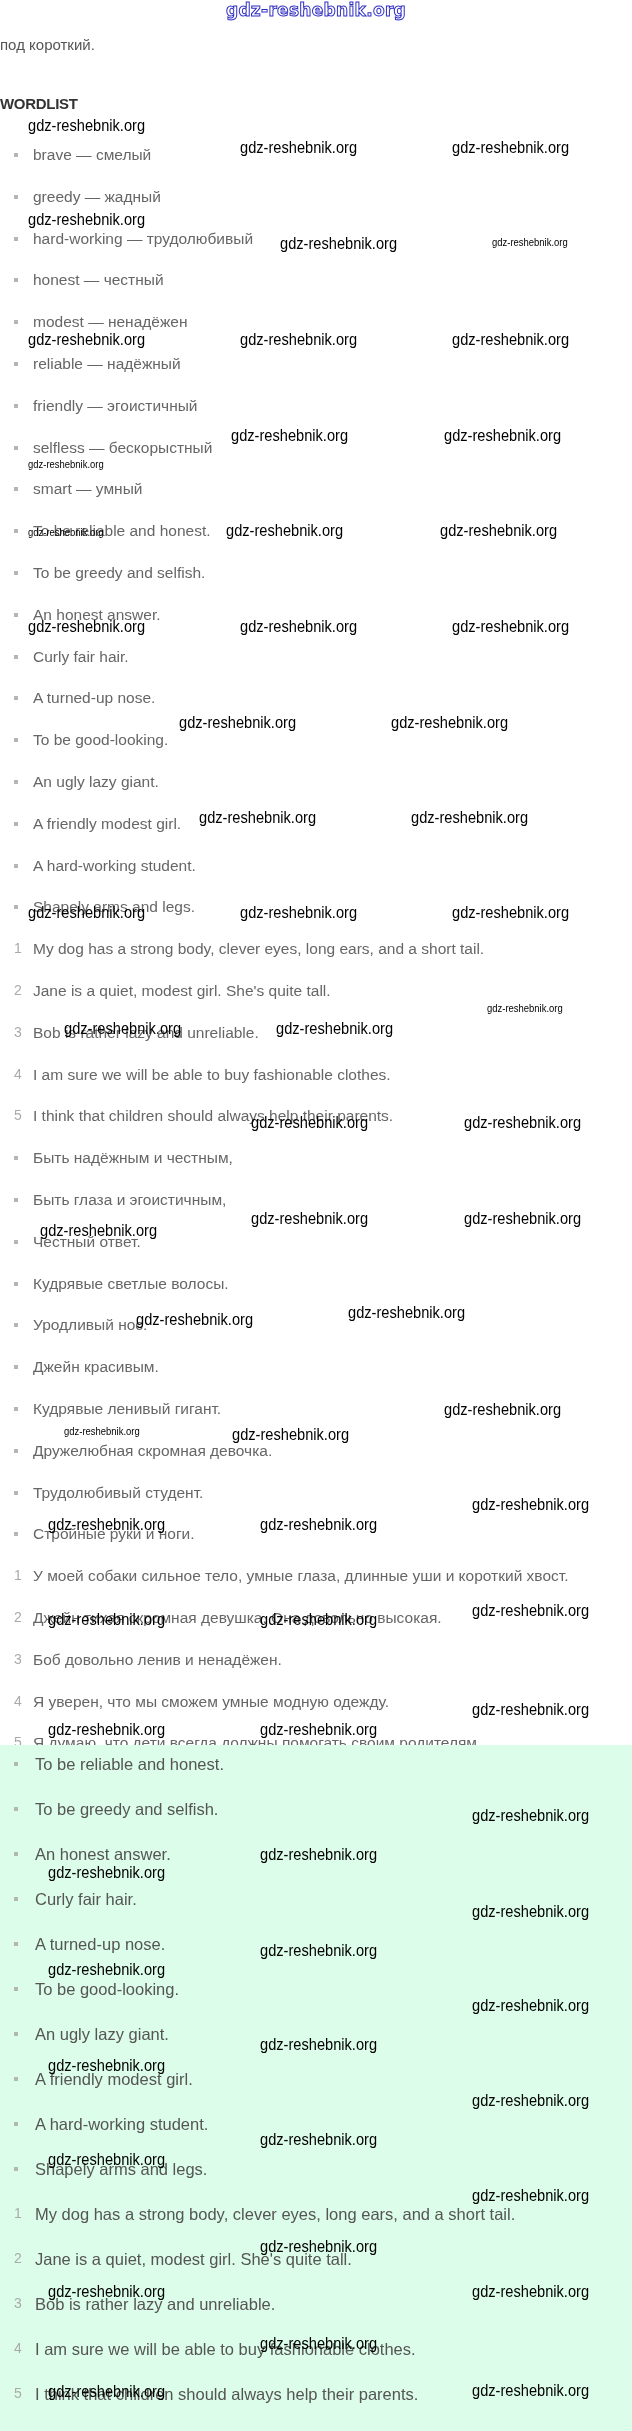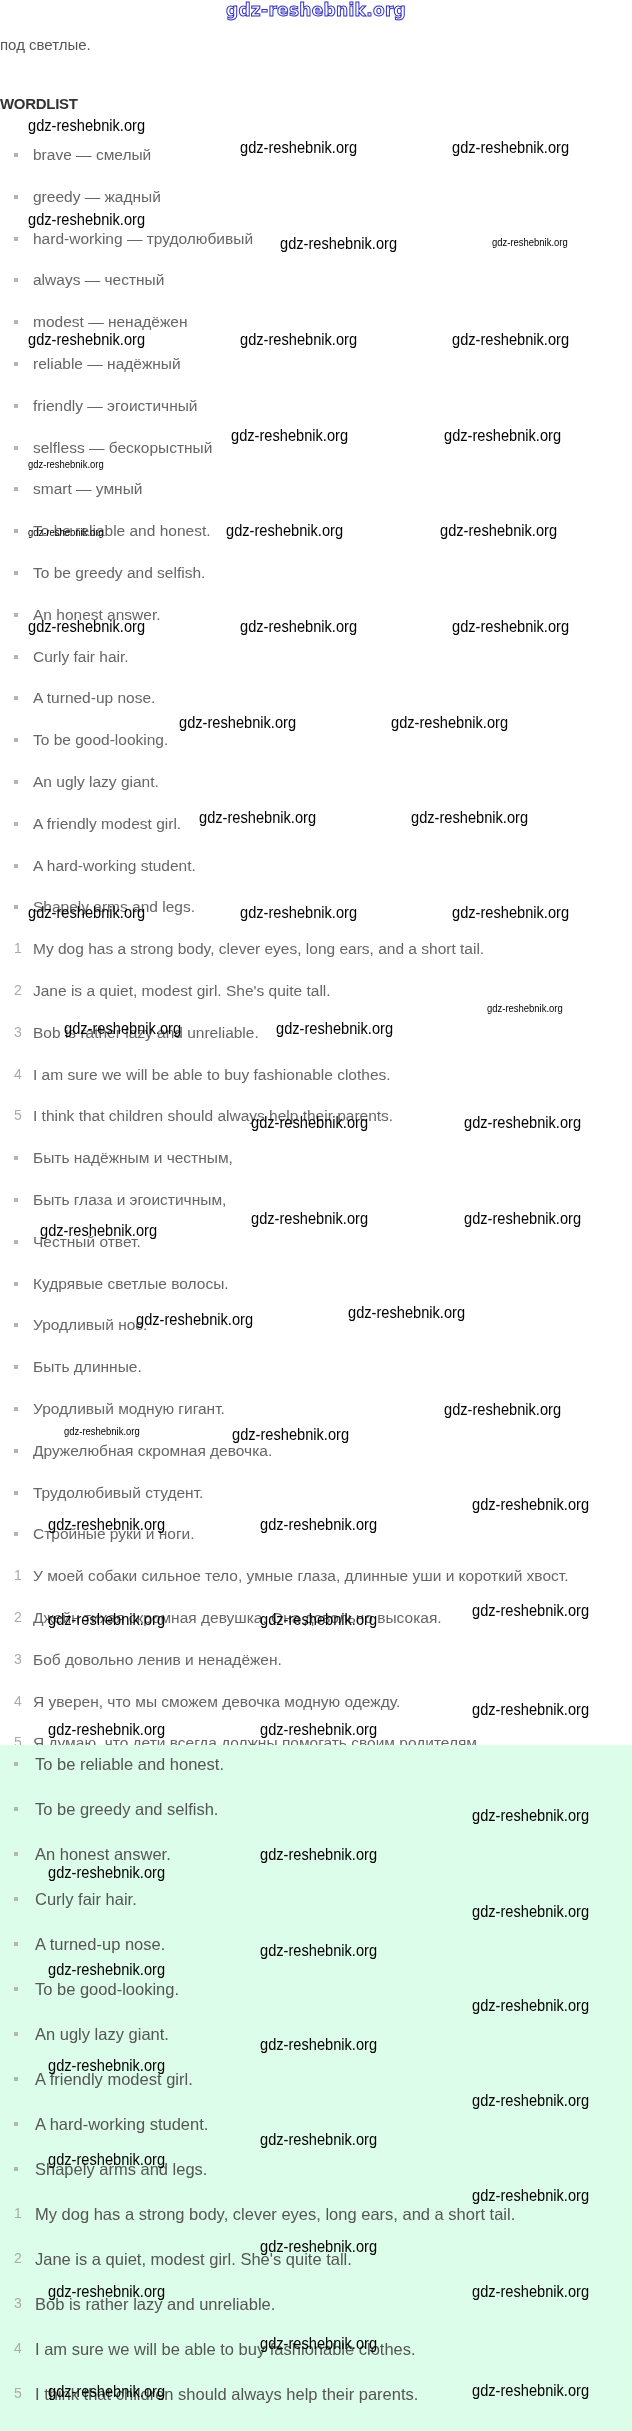--- a/index.html
+++ b/index.html
@@ -23,39 +23,39 @@
   .answer { position:absolute; left:0; top:1745px; width:632px; height:686px; background:#dcfde9; }
   .answer .item { color:#555; font-size:16.5px; }
   .answer .item .text { left:35px; }
   .wm { position:absolute; font-family:"Liberation Sans", sans-serif; color:#000; font-size:17px; white-space:nowrap; transform:scaleX(0.86); transform-origin:left top; }
   .wm.small { font-size:11px; }
 </style>
 </head>
 <body>
 
 <div class="logo">gdz-reshebnik.org</div>
-<div class="intro">под светлые.</div>
+<div class="intro">под короткий.</div>
 <div class="heading">WORDLIST</div>
 
 <div id="content">
     <div class="item" style="top: 146px;">
       <span class="bullet"></span>
       <span class="text">brave — смелый</span>
     </div>
     <div class="item" style="top: 188px;">
       <span class="bullet"></span>
       <span class="text">greedy — жадный</span>
     </div>
     <div class="item" style="top: 230px;">
       <span class="bullet"></span>
       <span class="text">hard-working — трудолюбивый</span>
     </div>
     <div class="item" style="top: 271px;">
       <span class="bullet"></span>
-      <span class="text">always — честный</span>
+      <span class="text">honest — честный</span>
     </div>
     <div class="item" style="top: 313px;">
       <span class="bullet"></span>
       <span class="text">modest — ненадёжен</span>
     </div>
     <div class="item" style="top: 355px;">
       <span class="bullet"></span>
       <span class="text">reliable — надёжный</span>
     </div>
     <div class="item" style="top: 397px;">
@@ -145,25 +145,25 @@
     <div class="item" style="top: 1275px;">
       <span class="bullet"></span>
       <span class="text">Кудрявые светлые волосы.</span>
     </div>
     <div class="item" style="top: 1316px;">
       <span class="bullet"></span>
       <span class="text">Уродливый нос.</span>
     </div>
     <div class="item" style="top: 1358px;">
       <span class="bullet"></span>
-      <span class="text">Быть длинные.</span>
+      <span class="text">Джейн красивым.</span>
     </div>
     <div class="item" style="top: 1400px;">
       <span class="bullet"></span>
-      <span class="text">Уродливый модную гигант.</span>
+      <span class="text">Кудрявые ленивый гигант.</span>
     </div>
     <div class="item" style="top: 1442px;">
       <span class="bullet"></span>
       <span class="text">Дружелюбная скромная девочка.</span>
     </div>
     <div class="item" style="top: 1484px;">
       <span class="bullet"></span>
       <span class="text">Трудолюбивый студент.</span>
     </div>
     <div class="item" style="top: 1525px;">
@@ -177,21 +177,21 @@
     <div class="item" style="top: 1609px;">
       <span class="marker">2</span>
       <span class="text">Джейн тихая скромная девушка. Она довольно высокая.</span>
     </div>
     <div class="item" style="top: 1651px;">
       <span class="marker">3</span>
       <span class="text">Боб довольно ленив и ненадёжен.</span>
     </div>
     <div class="item" style="top: 1693px;">
       <span class="marker">4</span>
-      <span class="text">Я уверен, что мы сможем девочка модную одежду.</span>
+      <span class="text">Я уверен, что мы сможем умные модную одежду.</span>
     </div>
     <div class="item" style="top: 1734px;">
       <span class="marker">5</span>
       <span class="text">Я думаю, что дети всегда должны помогать своим родителям.</span>
     </div>
   </div>
 <div class="answer" id="answer" style="background: rgb(220, 253, 233);">
     <div class="item" style="top: 10px;">
       <span class="bullet"></span>
       <span class="text">To be reliable and honest.</span>

